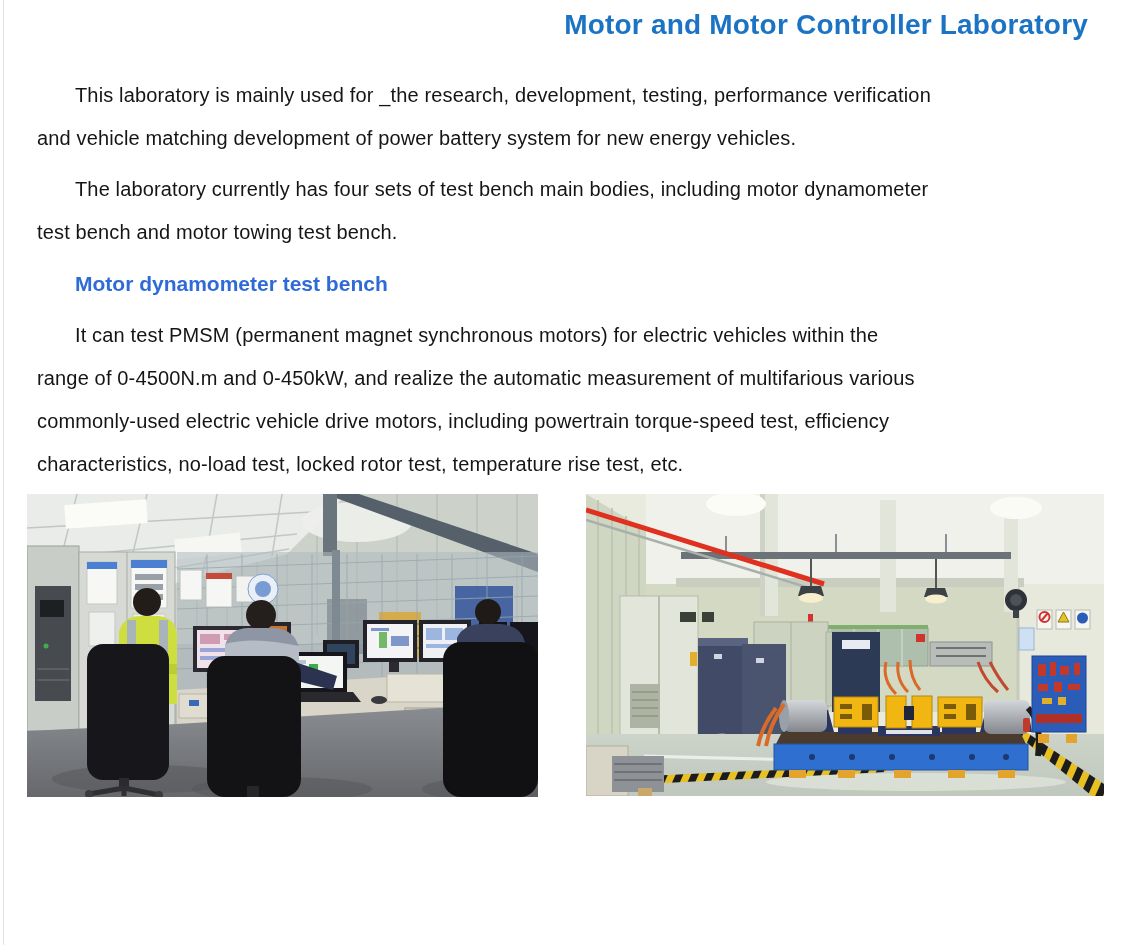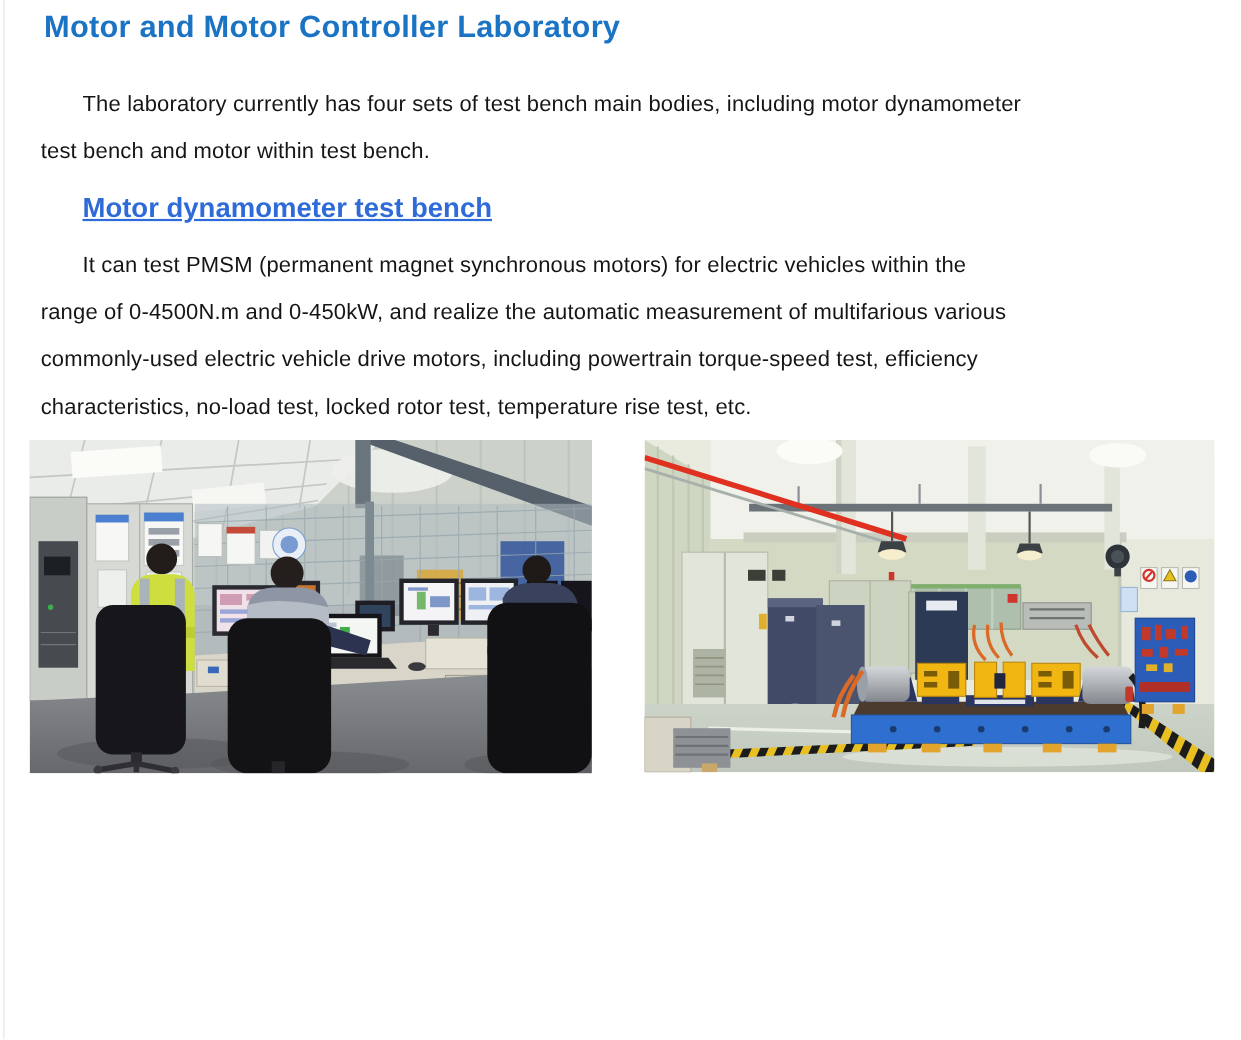--- a/index.html
+++ b/index.html
@@ -13,66 +13,67 @@
     font-family:"Liberation Sans", sans-serif;
     position:relative;
     overflow:hidden;
   }
   .page-edge{
     position:absolute;top:0;width:1px;height:945px;background:#e4e4e4;
   }
   .page-edge.left{left:3px;}
   h1.doc-title{
     margin:8px 40px 0 40px;
-    text-align:left;
+    text-align:right;
     font-size:28px;
     line-height:34px;
     font-weight:bold;
     color:var(--title-blue);
     letter-spacing:0.2px;
   }
   .content{
     margin:32px 20px 0 37px;
   }
   p.body-par{
     font-size:20px;
     line-height:43px;
     color:#151515;
     margin:0 0 8px 0;
     text-indent:38px;
     white-space:pre-line;
     letter-spacing:0.15px;
   }
   h2.sub-heading{
-    font-size:25px;
+    font-size:21px;
     line-height:43px;
     font-weight:bold;
     color:var(--subheading-blue);
     margin:0 0 9px 0;
     text-indent:38px;
-    text-decoration:underline;
   }
   .photos{
     display:flex;
     gap:48px;
     margin:2px 0 0 27px;
   }
   .photo{display:block;line-height:0;}
   .photo svg{display:block;}
 </style>
 </head>
 <body>
 
 <div class="page-edge left"></div>
 
 <h1 class="doc-title">Motor and Motor Controller Laboratory</h1>
 
 <div class="content">
+  <p class="body-par">This laboratory is mainly used for _the research, development, testing, performance verification
+and vehicle matching development of power battery system for new energy vehicles.</p>
   <p class="body-par">The laboratory currently has four sets of test bench main bodies, including motor dynamometer
-test bench and motor within test bench.</p>
+test bench and motor towing test bench.</p>
   <h2 class="sub-heading">Motor dynamometer test bench</h2>
   <p class="body-par">It can test PMSM (permanent magnet synchronous motors) for electric vehicles within the
 range of 0-4500N.m and 0-450kW, and realize the automatic measurement of multifarious various
 commonly-used electric vehicle drive motors, including powertrain torque-speed test, efficiency
 characteristics, no-load test, locked rotor test, temperature rise test, etc.</p>
 </div>
 
 <div class="photos">
 
   <div class="photo">

